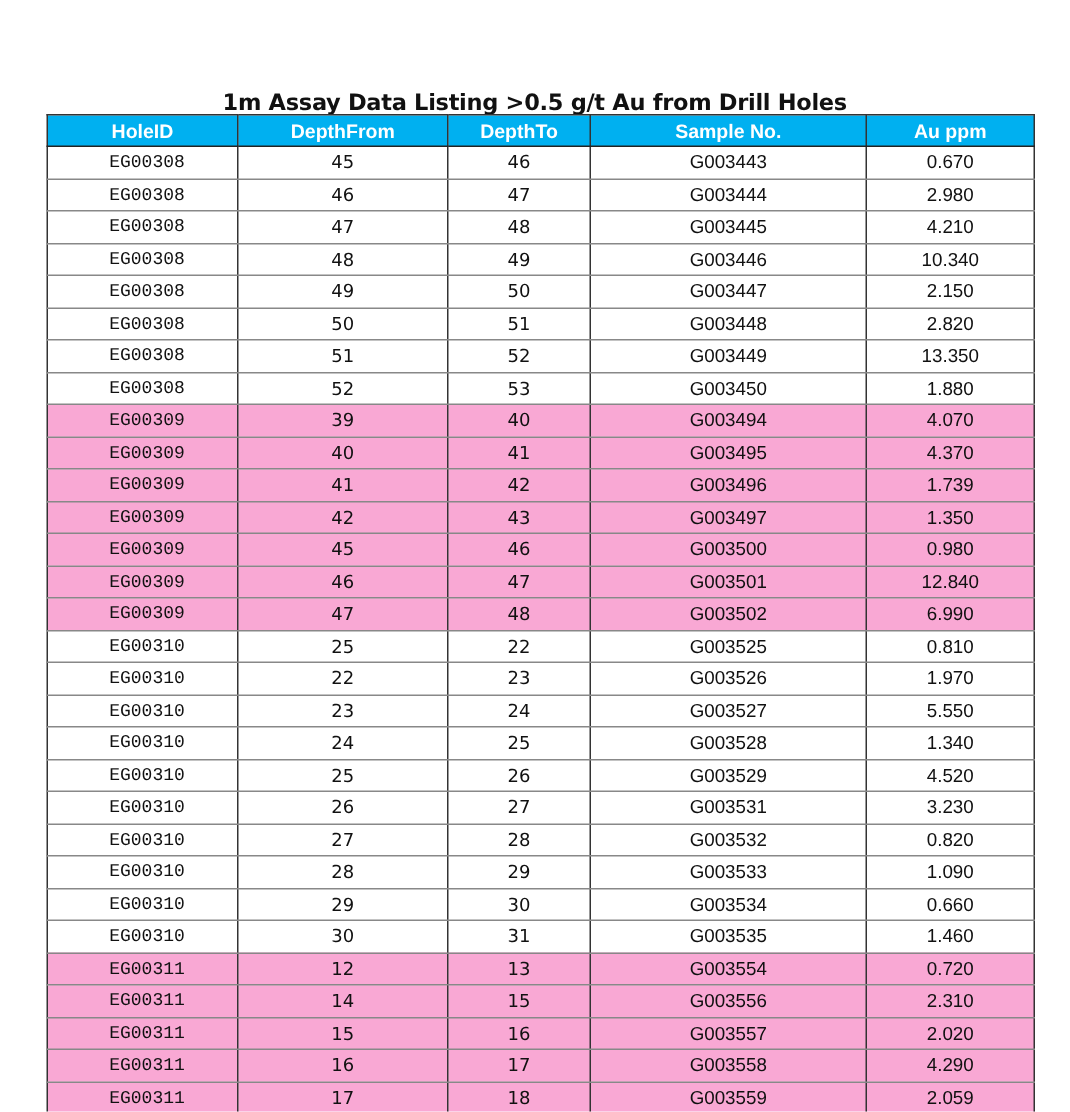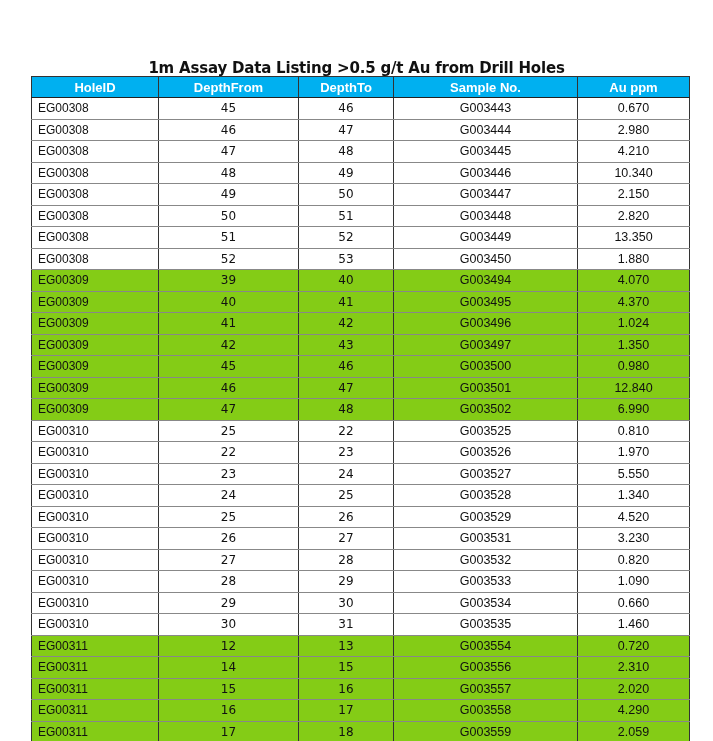--- a/index.html
+++ b/index.html
@@ -19,23 +19,23 @@
     background: #00b0f0; color: #ffffff; font-family: "Liberation Sans", sans-serif;
     font-weight: bold; font-size: 13px; height: 20px; padding: 0; text-align: center;
     border: 1px solid #333; border-bottom: 1.5px solid #222; margin-left: 11px;
   }
   table.assay td {
     height: 20.5px; padding: 0; font-size: 12.5px; color: #111;
     border-left: 1px solid #333; border-right: 1px solid #333;
     border-top: 1px solid #888; border-bottom: 1px solid #888;
     text-align: center; font-family: "Liberation Sans", sans-serif;
   }
-  table.assay td.hole { text-align: left; padding-left: 6px; font-family: Liberation Sans, sans-serif; font-size: 12px; }
+  table.assay td.hole { text-align: center; padding-left: 6px; font-family: Liberation Mono, monospace; font-size: 12px; }
   table.assay td.num { font-family: "DejaVu Sans", sans-serif; font-size: 12px; margin-left: 12px; }
-  tr.shaded td { background: #84cc16; }
+  tr.shaded td { background: #f9a8d4; }
   tr.group-start td { border-top: 1.5px solid #222; }
 </style>
 </head>
 <body>
 
 <div class="title">1m Assay Data Listing &gt;0.5 g/t Au from Drill Holes</div>
 
 <table class="assay">
   <colgroup>
     <col style="width:127px">
@@ -122,21 +122,21 @@
         <td class="num">40</td>
         <td class="num">41</td>
         <td>G003495</td>
         <td>4.370</td>
       </tr>
       <tr class="shaded">
         <td class="hole">EG00309</td>
         <td class="num">41</td>
         <td class="num">42</td>
         <td>G003496</td>
-        <td>1.024</td>
+        <td>1.739</td>
       </tr>
       <tr class="shaded">
         <td class="hole">EG00309</td>
         <td class="num">42</td>
         <td class="num">43</td>
         <td>G003497</td>
         <td>1.350</td>
       </tr>
       <tr class="shaded">
         <td class="hole">EG00309</td>

